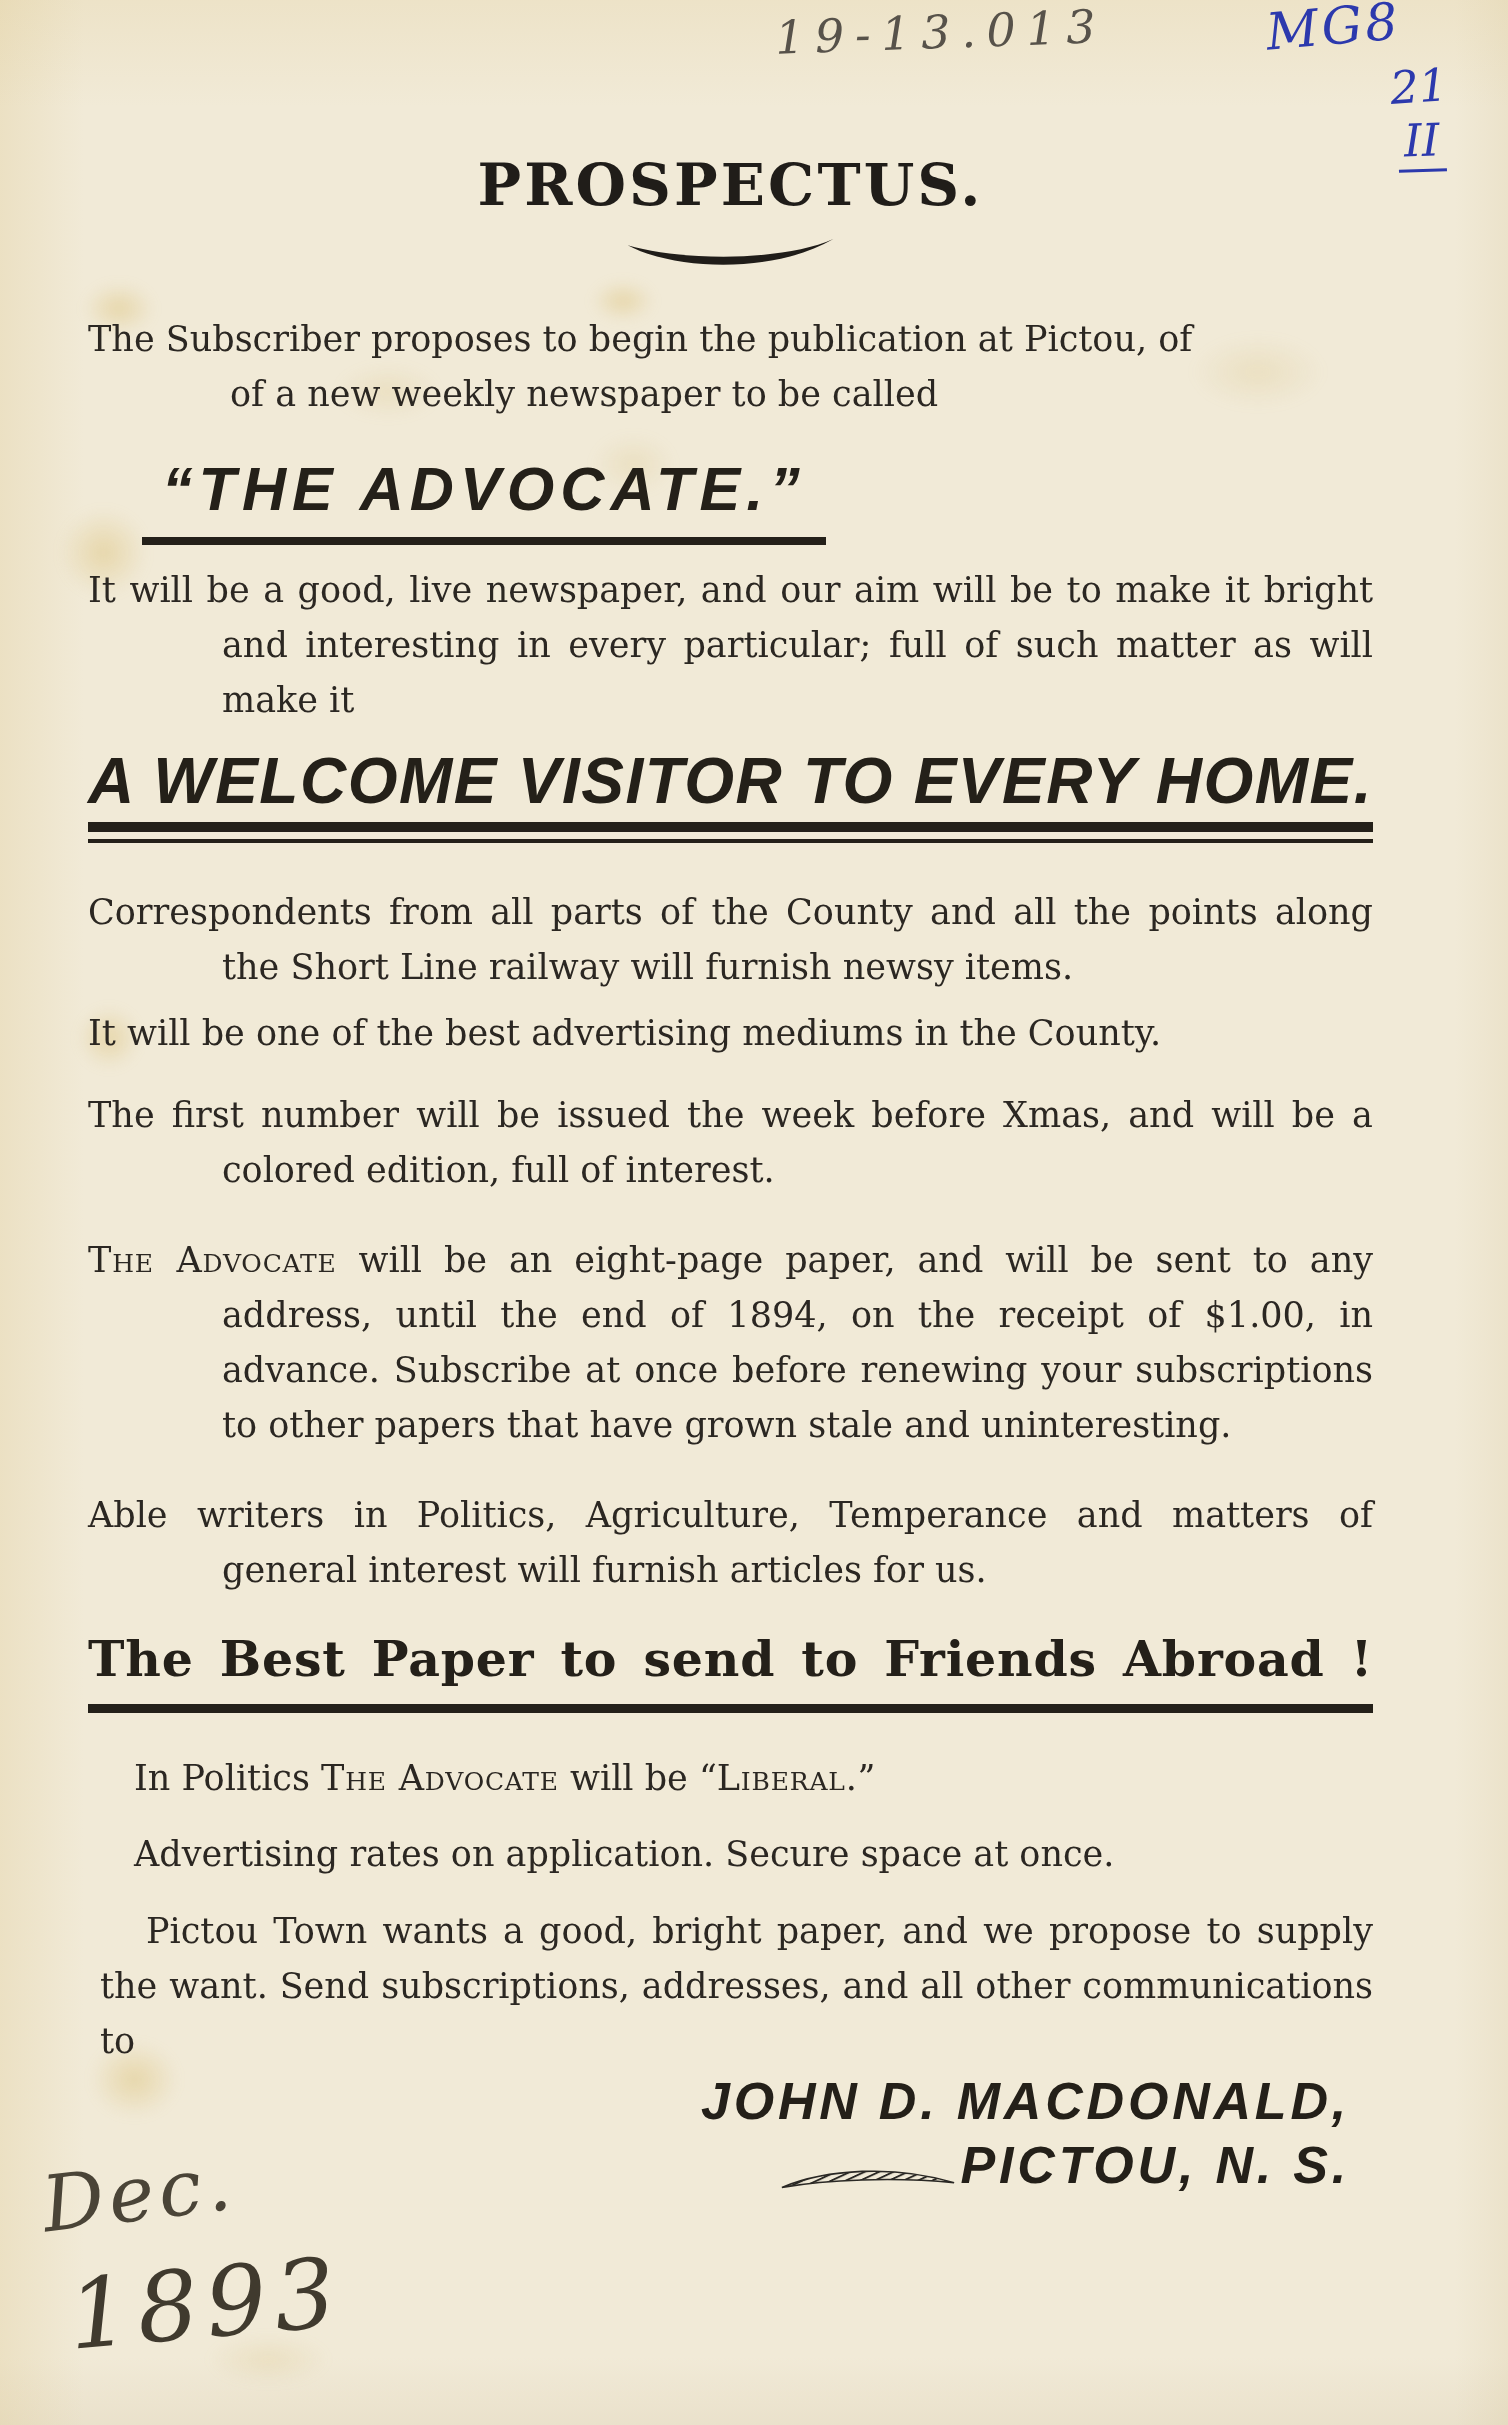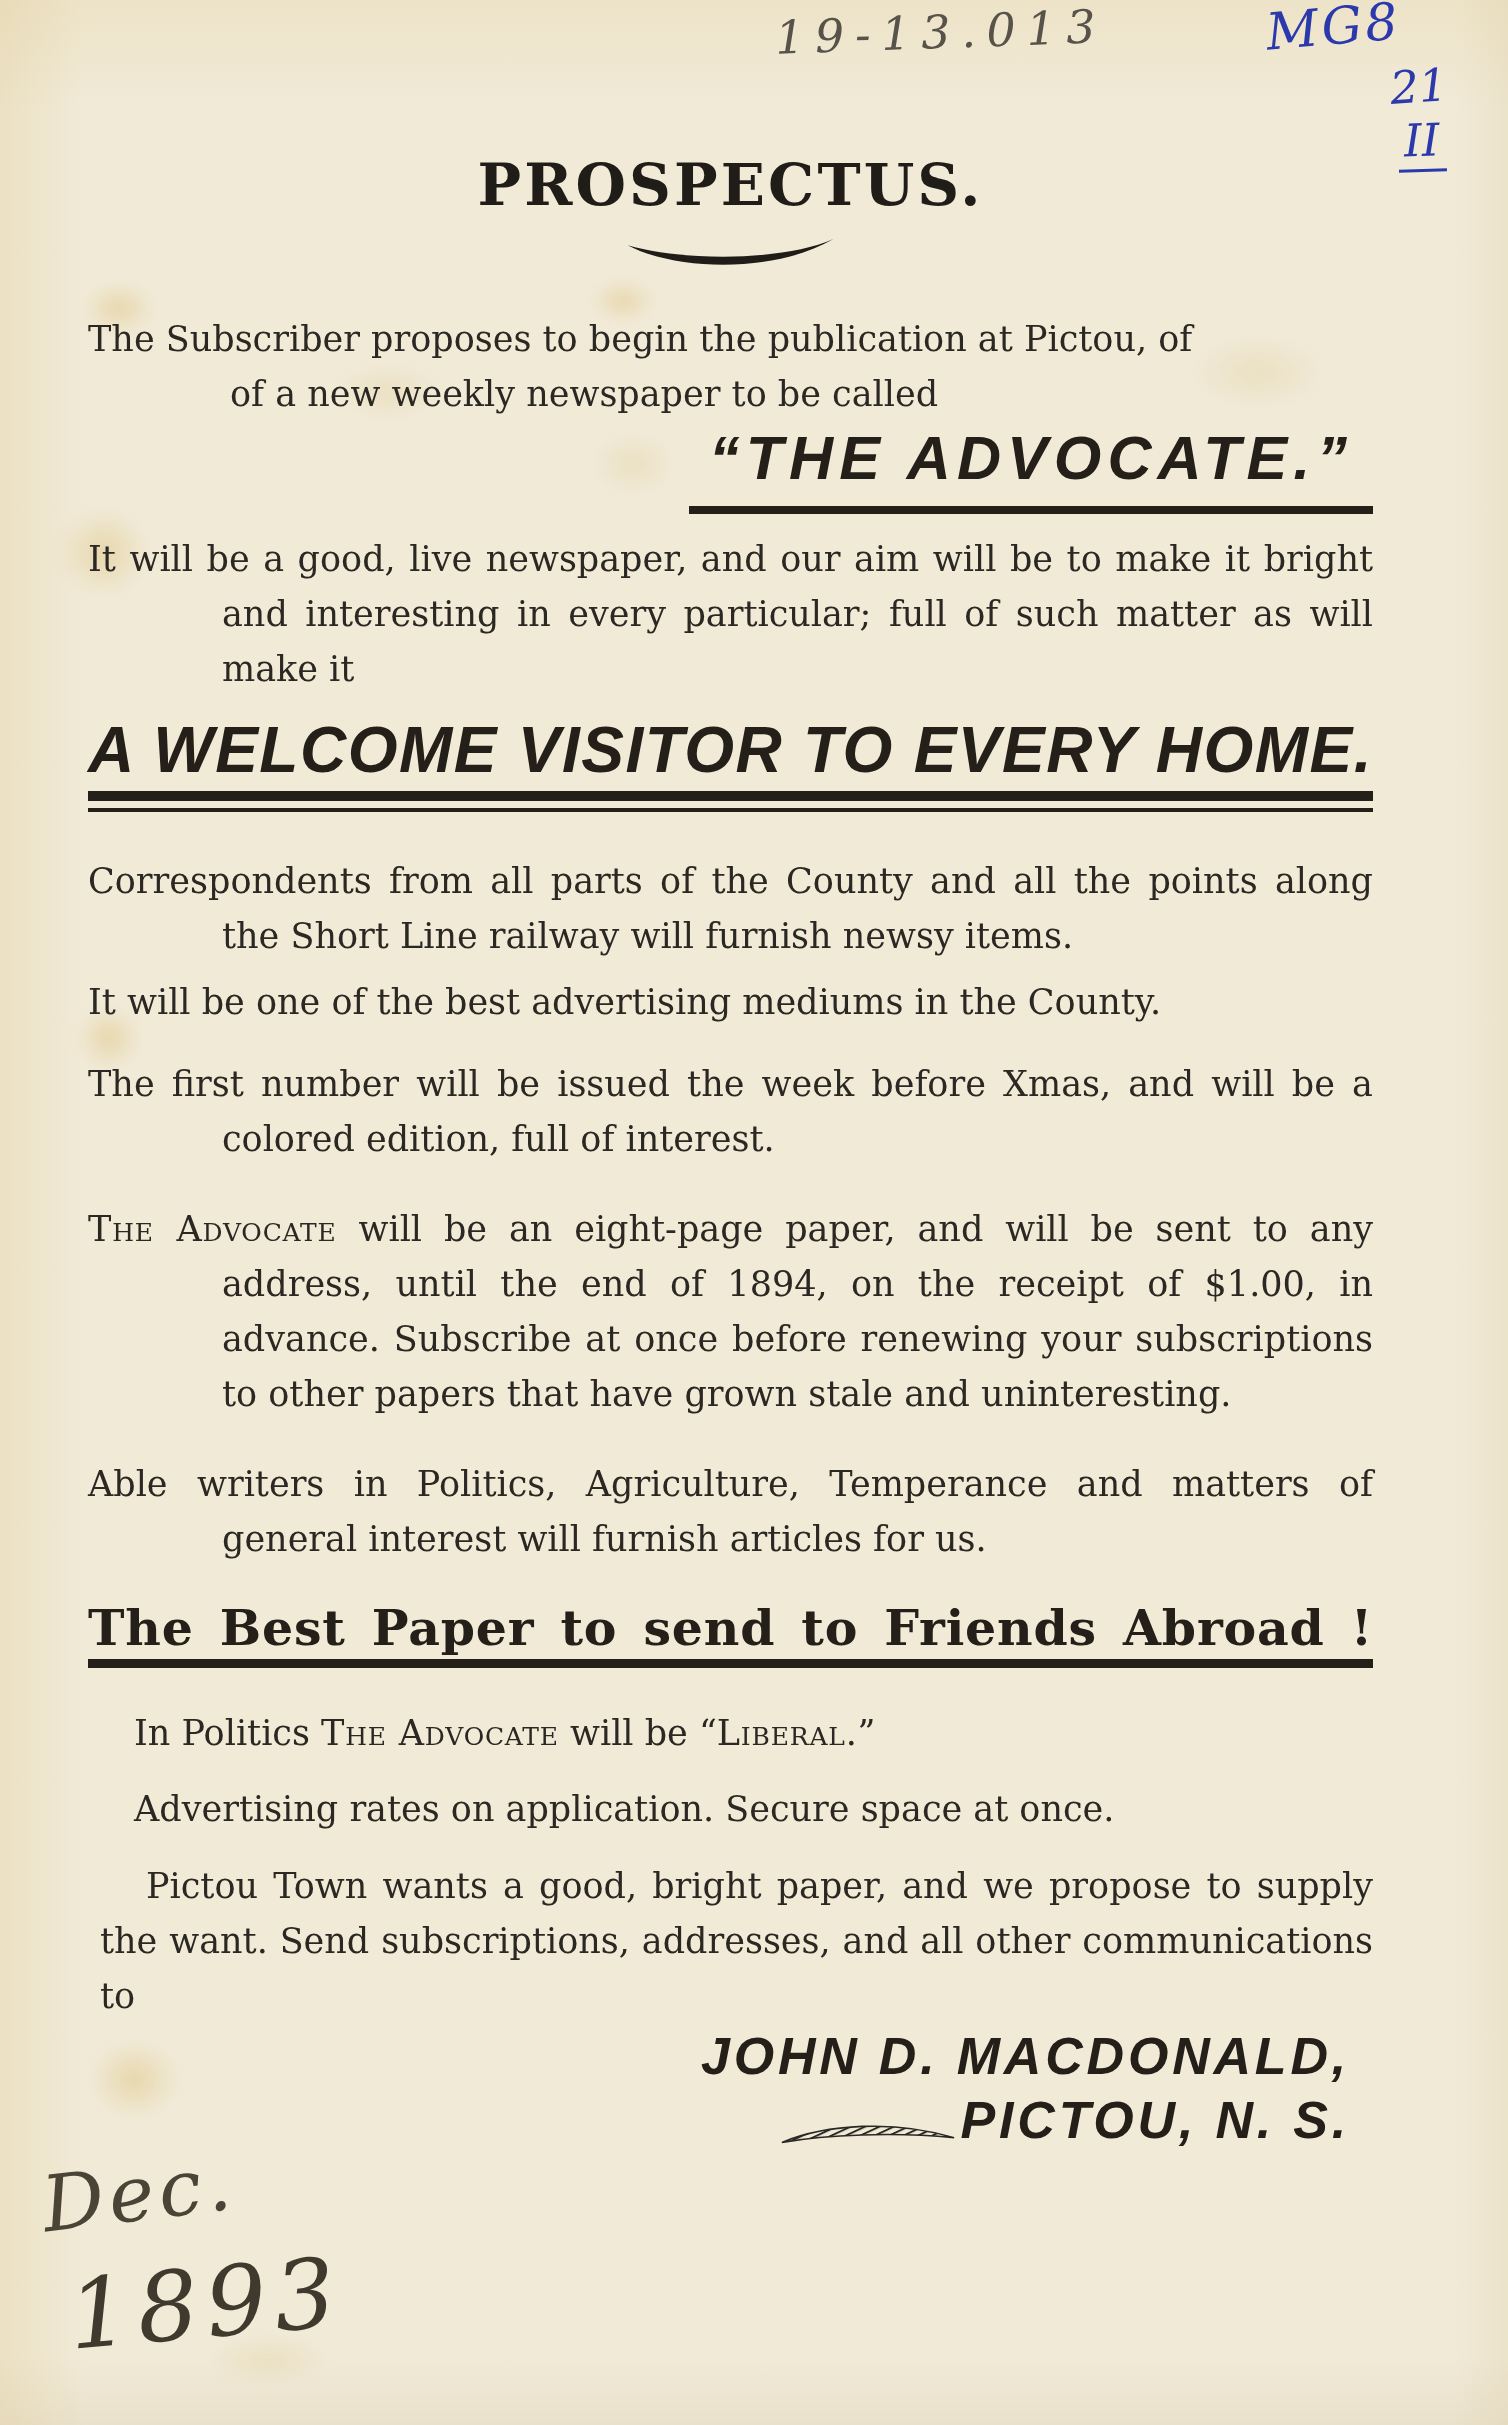--- a/index.html
+++ b/index.html
@@ -20,21 +20,21 @@
   .hang{padding-left:134px;text-indent:-134px;}
   .indent-sm{padding-left:46px;}
   .title{
     margin-top:142px;text-align:center;
     font-family:"DejaVu Serif", serif;font-weight:bold;
     font-size:58px;line-height:86px;letter-spacing:3.1px;color:#201d19;
   }
   .title-flourish-wrap{text-align:center;margin-top:7.7px;height:41px;}
   .intro{margin-top:35px;}
   .intro .l2{padding-left:142px;}
-  .masthead-wrap{margin-top:1px;text-align:right;padding-left:54px;}
+  .masthead-wrap{margin-top:32px;text-align:left;padding-left:54px;}
   .masthead{
     display:inline-block;
     font-family:"Liberation Sans", sans-serif;font-style:italic;font-weight:bold;
     font-size:61px;line-height:71px;letter-spacing:6.1px;color:#242019;
     border-bottom:8.4px solid #242019;padding:0 20px 12.3px 20px;
   }
   .banner{
     margin-top:23px;
     font-family:"Liberation Sans", sans-serif;font-style:italic;font-weight:bold;
     font-size:64px;line-height:60px;letter-spacing:1.5px;color:#242019;
@@ -46,21 +46,21 @@
   .mt-goodlive{margin-top:18.4px;}
   .mt-corr{margin-top:42px;}
   .mt-adv{margin-top:11px;}
   .mt-first{margin-top:27px;}
   .mt-eight{margin-top:35px;}
   .mt-able{margin-top:35px;}
   .bestpaper{
     margin-top:31px;
     font-weight:bold;font-size:49px;line-height:61px;color:#242019;
     text-align:justify;text-align-last:justify;letter-spacing:0.8px;
-    border-bottom:9.2px solid #242019;padding-bottom:0;
+    border-bottom:9.2px solid #242019;padding-bottom:14px;
   }
   .mt-politics{margin-top:38px;}
   .mt-rates{margin-top:21.5px;}
   .closing{margin-top:21.5px;text-indent:46px;margin-left:12px;}
   .smallcaps{font-variant:small-caps;letter-spacing:0.8px;}
   .signature{text-align:right;padding-right:23px;}
   .sig-name,.sig-place{
     font-family:"Liberation Sans", sans-serif;font-style:italic;font-weight:bold;
     font-size:52px;line-height:64px;letter-spacing:3.8px;color:#242019;
   }

